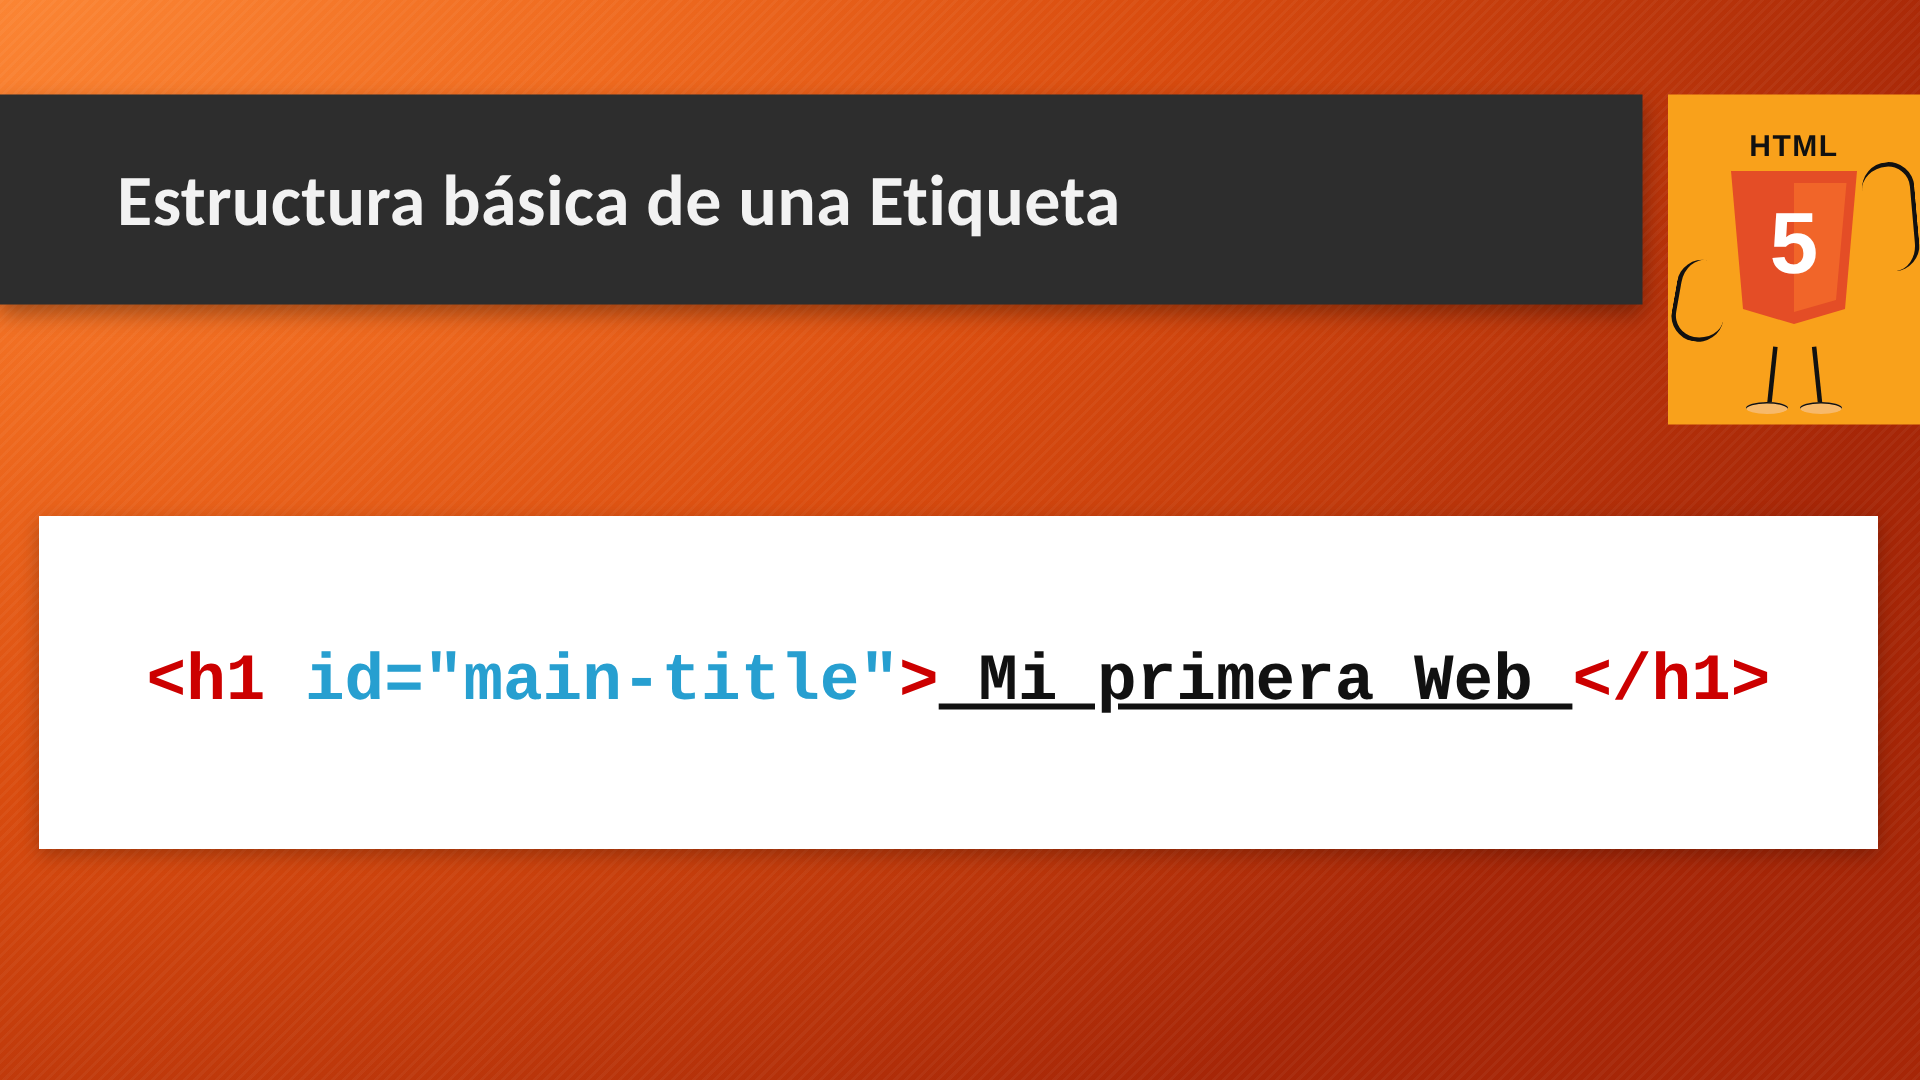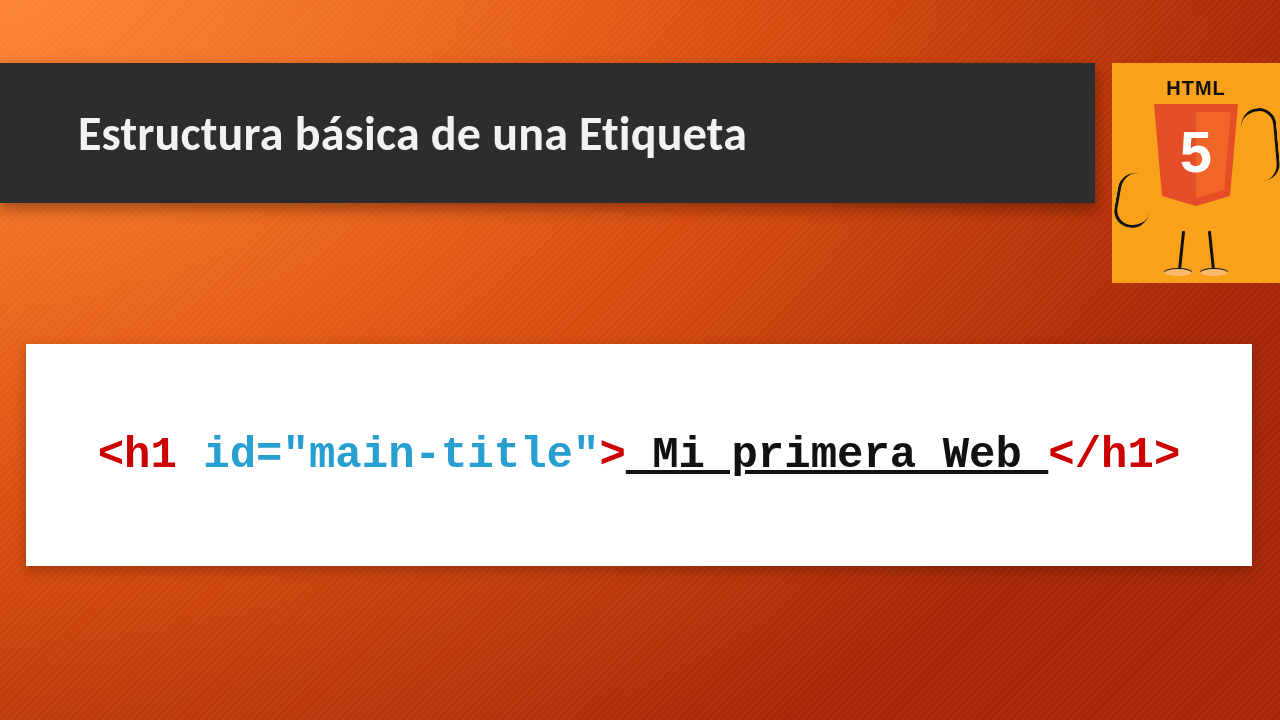--- a/index.html
+++ b/index.html
@@ -24,21 +24,21 @@
   }
   .logo-box .arm-l,.logo-box .arm-r{position:absolute;border:3px solid #111;border-radius:60px;}
   .logo-box .arm-l{width:32px;height:52px;border-right:none;border-top:none;left:4px;top:110px;transform:rotate(10deg);}
   .logo-box .arm-r{width:32px;height:70px;border-left:none;border-bottom:none;right:2px;top:45px;transform:rotate(-5deg);}
   .logo-box .leg{position:absolute;width:3px;height:40px;background:#111;top:168px;}
   .logo-box .leg.l{left:68px;transform:rotate(6deg);}
   .logo-box .leg.r{left:98px;transform:rotate(-6deg);}
   .logo-box .foot{position:absolute;width:28px;height:8px;background:#f7b96a;border-radius:50%;top:205px;box-shadow:0 1px 0 #111 inset;}
   .logo-box .foot.l{left:52px;}
   .logo-box .foot.r{left:88px;}
-  .html5-badge{position:relative;margin-top:14px;display:flex;flex-direction:column;align-items:center;}
+  .html5-badge{position:relative;margin-top:24px;display:flex;flex-direction:column;align-items:center;}
   .html5-badge .label{font-family:Arial,sans-serif;font-weight:900;font-size:20px;letter-spacing:1px;color:#111;}
   .html5-badge svg{display:block;}
   .code-box{
     position:absolute;left:26px;top:344px;width:1226px;height:222px;background:#fff;
     box-shadow:0 4px 12px rgba(0,0,0,0.25);
     display:flex;align-items:center;justify-content:center;
   }
   .code{
     font-family:Consolas,Menlo,"Courier New",monospace;font-weight:700;font-size:44px;white-space:pre;
   }

